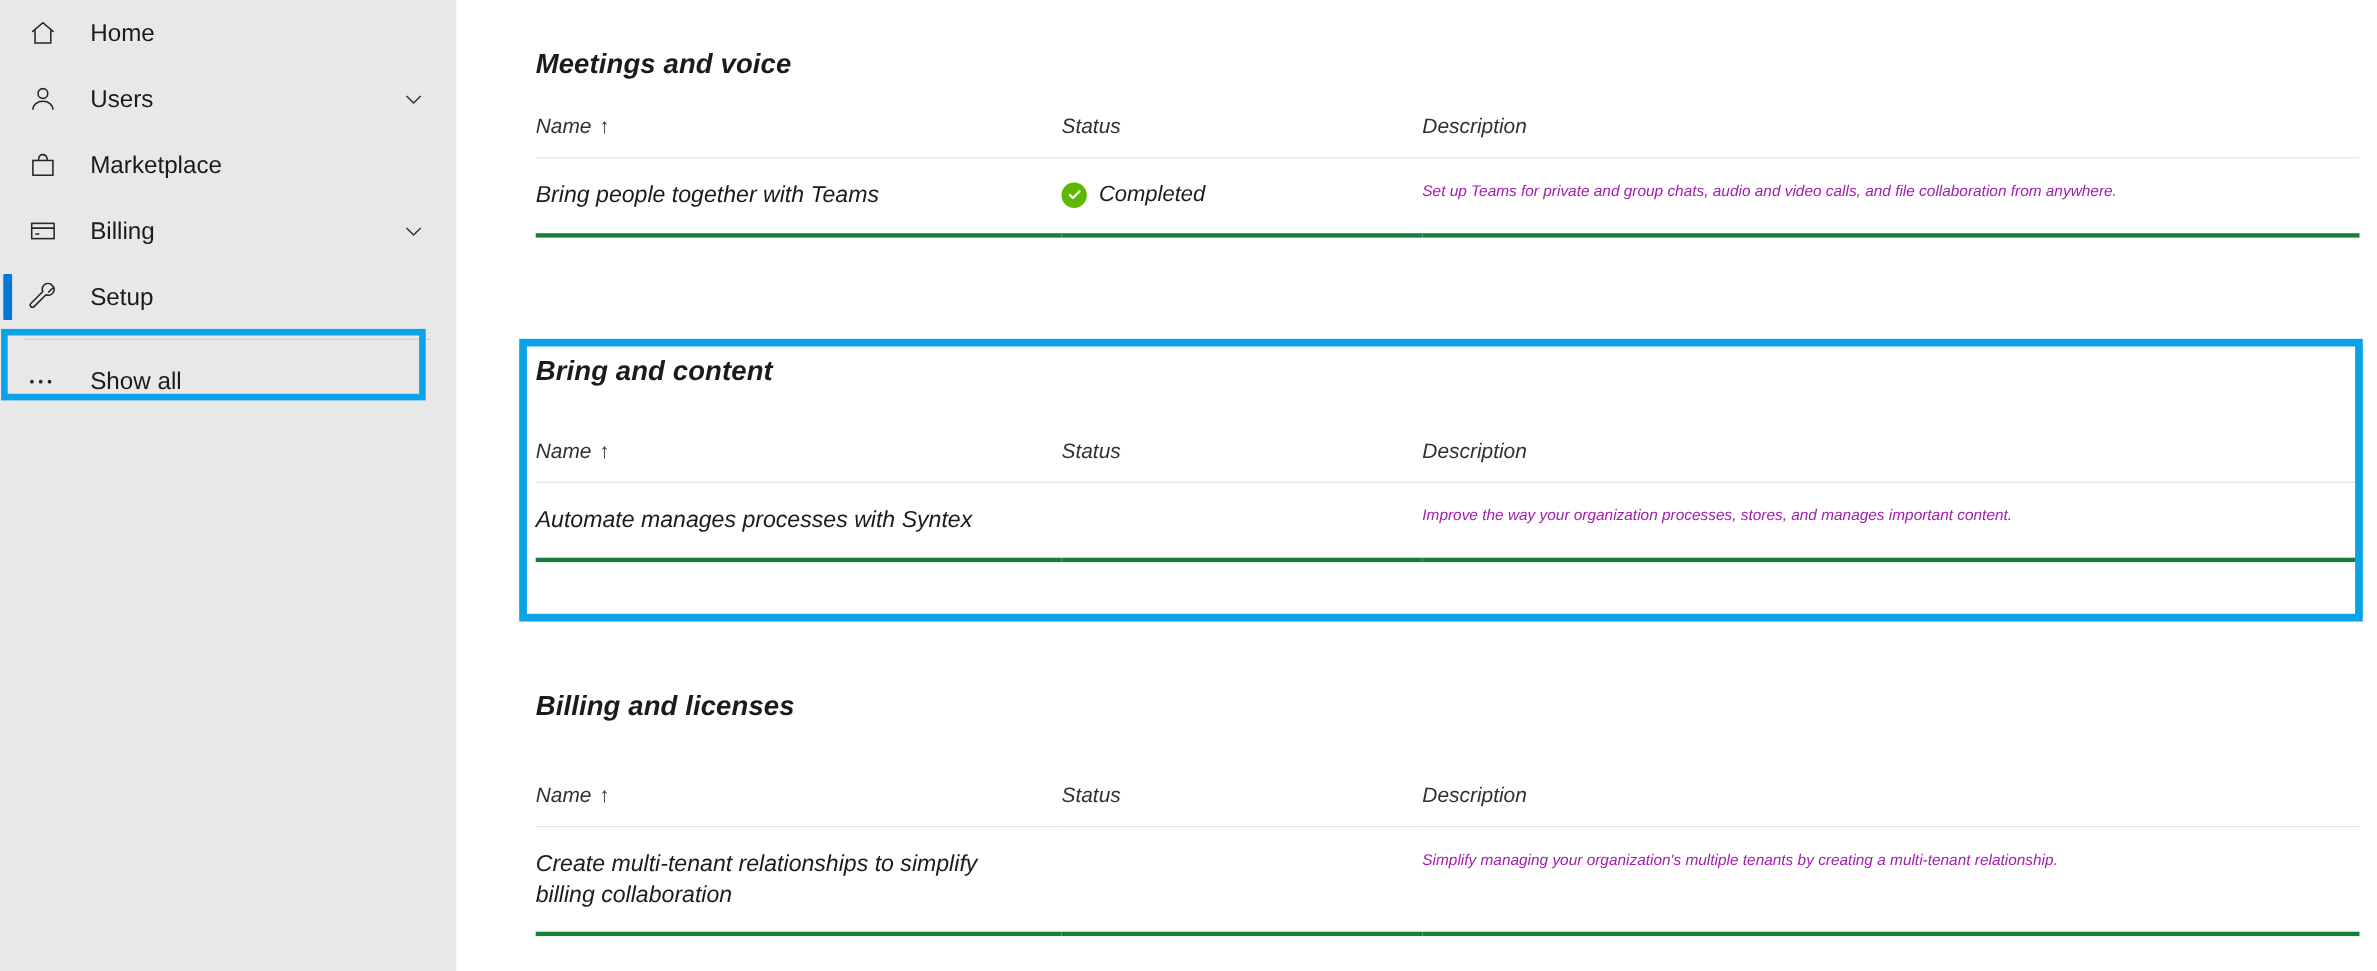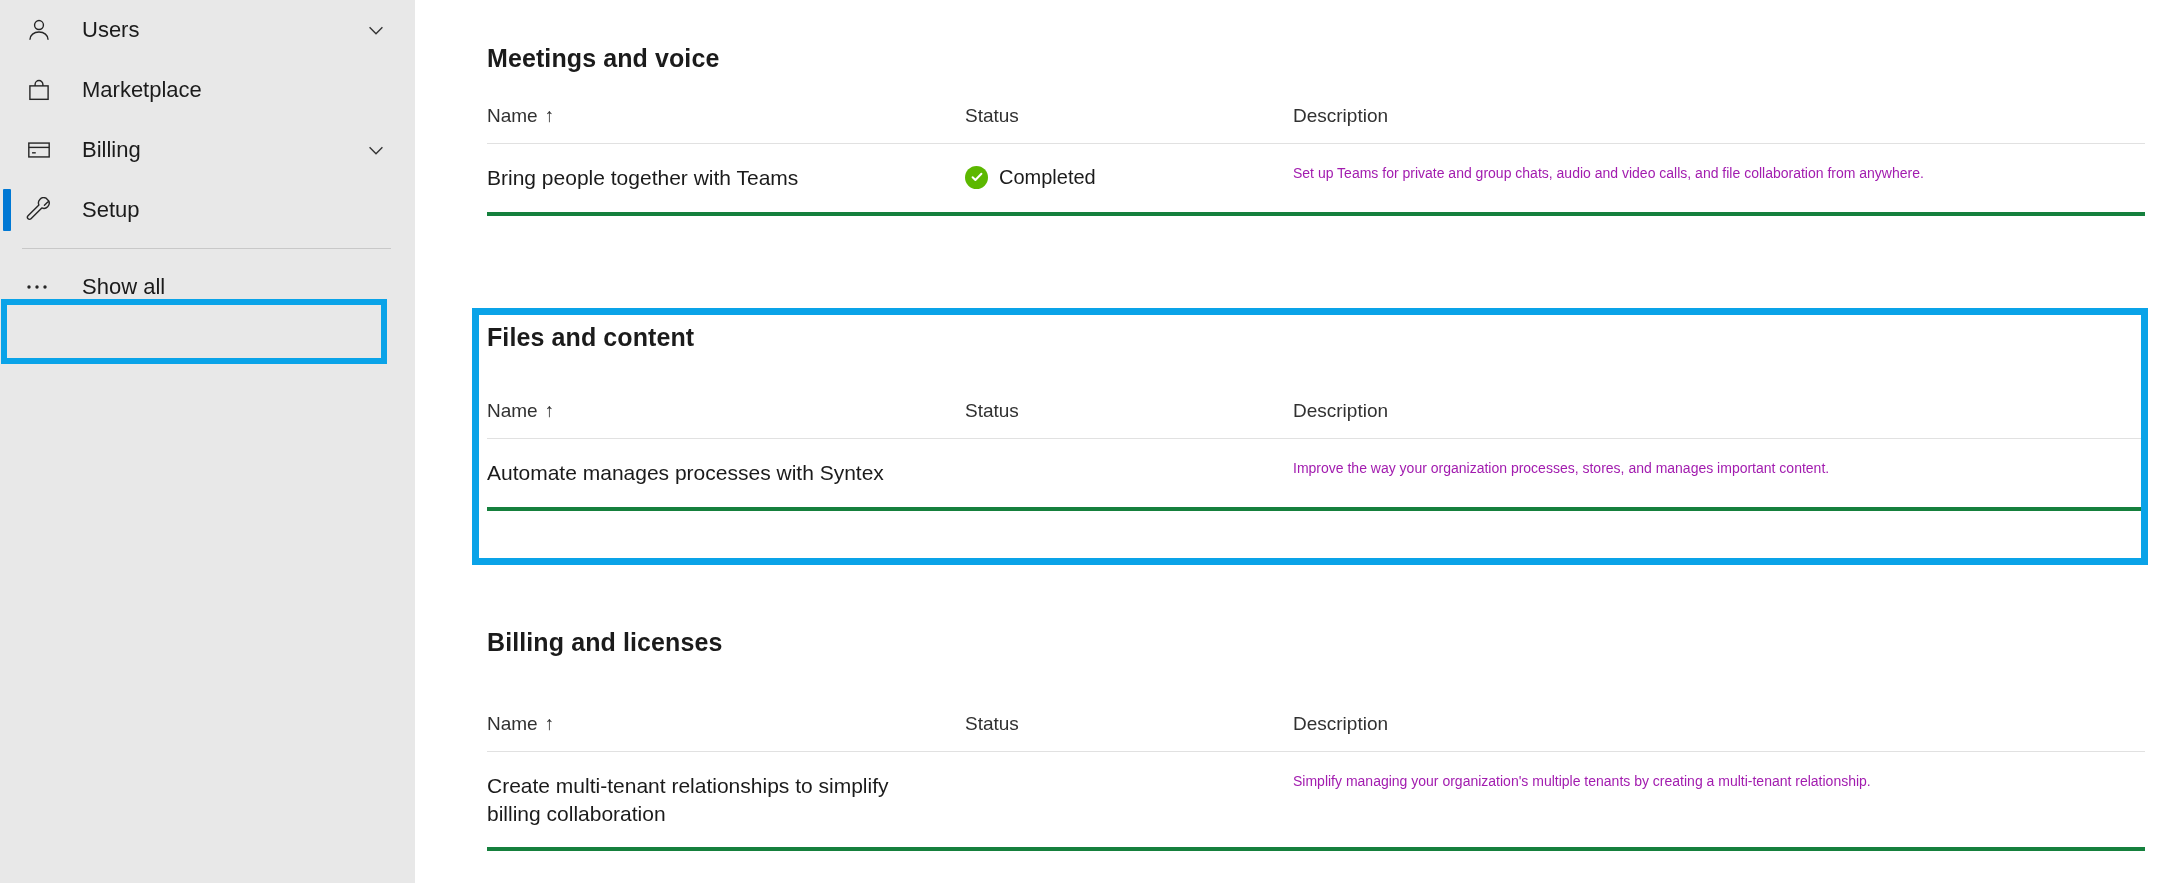--- a/index.html
+++ b/index.html
@@ -95,20 +95,21 @@
     right: 0;
     height: 883px;
     background: #ffffff;
     box-sizing: border-box;
   }
 
   .section {
     position: absolute;
     left: 72px;
     right: 16px;
+    font-style: italic;
   }
   .section-title {
     font-size: 25px;
     font-weight: bold;
     color: #1b1b1b;
     letter-spacing: .1px;
   }
   .tbl {
     width: 100%;
     border-collapse: collapse;
@@ -171,20 +172,29 @@
     box-sizing: border-box;
     pointer-events: none;
     z-index: 5;
   }
 </style>
 </head>
 <body>
 
 <div id="sidebar">
 
+  <div class="nav-item" style="top:0;">
+    <span class="nav-icon">
+      <svg width="26" height="26" viewBox="0 0 24 24" fill="none" stroke="currentColor" stroke-width="1.3">
+        <path d="M3 11 12 3.4 21 11"></path>
+          <path d="M5.4 9.6V20.4h13.2V9.6"></path>
+      </svg>
+    </span>
+    <span class="nav-label">Home</span>
+  </div>
 
   <div class="nav-item">
     <span class="nav-icon">
       <svg width="26" height="26" viewBox="0 0 24 24" fill="none" stroke="currentColor" stroke-width="1.3">
         <circle cx="12" cy="7.4" r="4.1"></circle>
           <path d="M3.6 21c0-4.4 3.8-7.1 8.4-7.1s8.4 2.7 8.4 7.1"></path>
       </svg>
     </span>
     <span class="nav-label">Users</span>
     <span class="nav-chevron">
@@ -276,21 +286,21 @@
               <span class="status-text">Completed</span>
             </div>
           </td>
           <td class="cell-desc">Set up Teams for private and group chats, audio and video calls, and file collaboration from anywhere.</td>
         </tr>
       </tbody>
     </table>
   </div>
 
   <div class="section" style="top:323px;">
-    <div class="section-title">Files and content</div>
+    <div class="section-title">Bring and content</div>
     <table class="tbl" style="margin-top:48px;">
       <colgroup>
           <col class="col-name">
           <col class="col-status">
           <col class="col-desc">
         </colgroup>
       <thead>
         <tr>
           <th><span>Name</span><span class="sort-arrow">↑</span></th>
           <th>Status</th>

